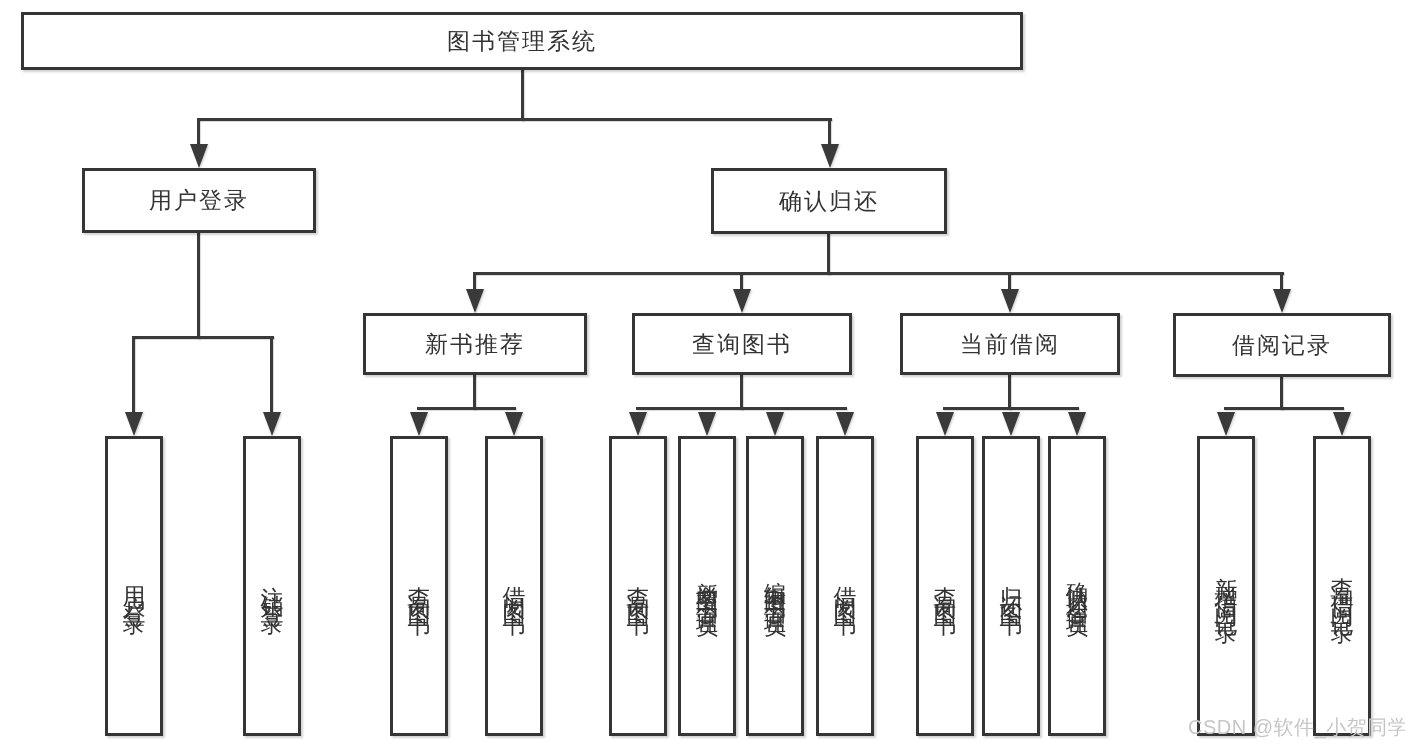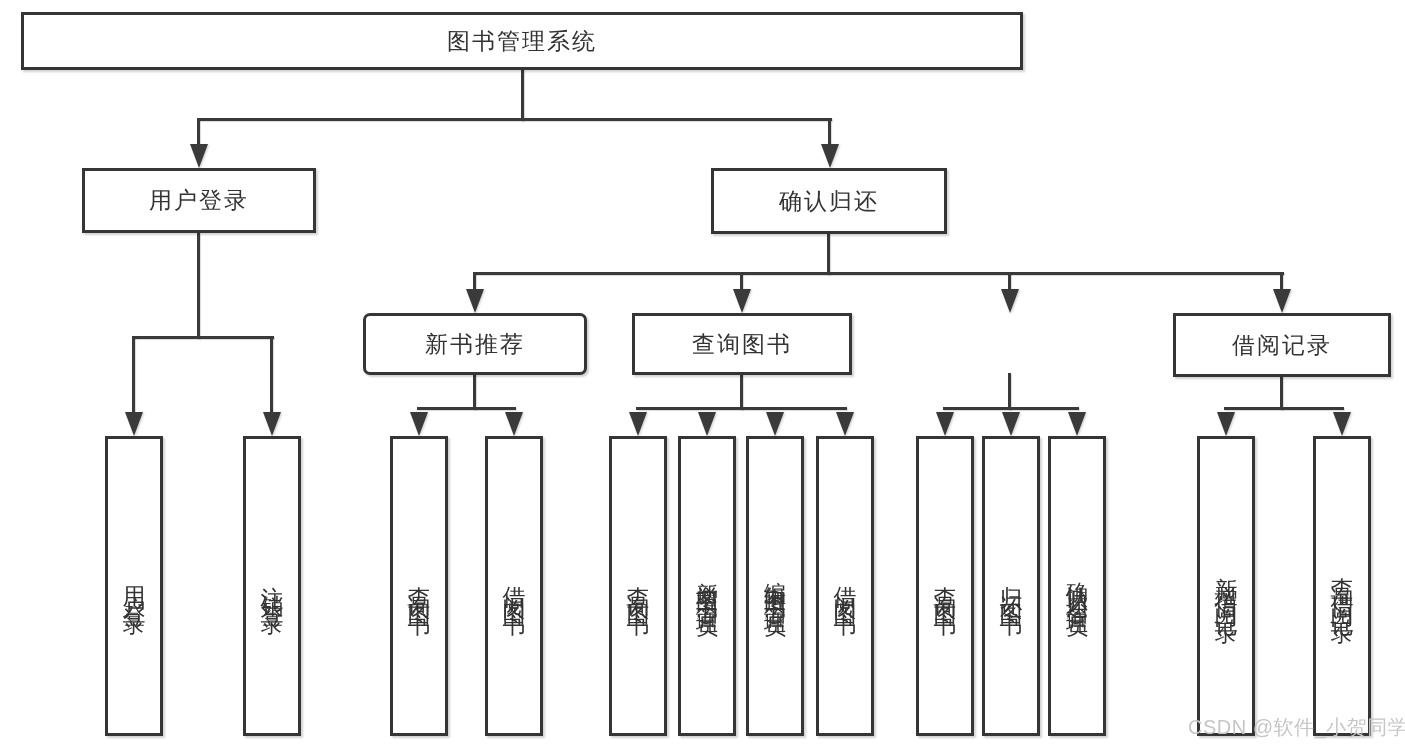--- a/index.html
+++ b/index.html
@@ -98,28 +98,31 @@
   </div>
 
   <div class="hbox" style="left:82px; top:168px; width:234px; height:65px;">
     <span>用户登录</span>
   </div>
 
   <div class="hbox" style="left:711px; top:168px; width:236px; height:66px;">
     <span>确认归还</span>
   </div>
 
-  <div class="hbox" style="left:363px; top:313px; width:224px; height:62px;border-radius:7px;">
+  <div class="hbox" style="left:363px; top:313px; width:224px; height:62px;">
     <span>新书推荐</span>
   </div>
 
   <div class="hbox" style="left:632px; top:313px; width:220px; height:62px;">
     <span>查询图书</span>
   </div>
 
+  <div class="hbox" style="left:900px; top:313px; width:220px; height:62px;">
+    <span>当前借阅</span>
+  </div>
 
   <div class="hbox" style="left:1173px; top:313px; width:218px; height:64px;">
     <span>借阅记录</span>
   </div>
 
   <div class="vbox" style="left:105px;">
     <span class="vtext">用户登录</span>
   </div>
   <div class="vbox" style="left:243px;">
     <span class="vtext">注销登录</span>

